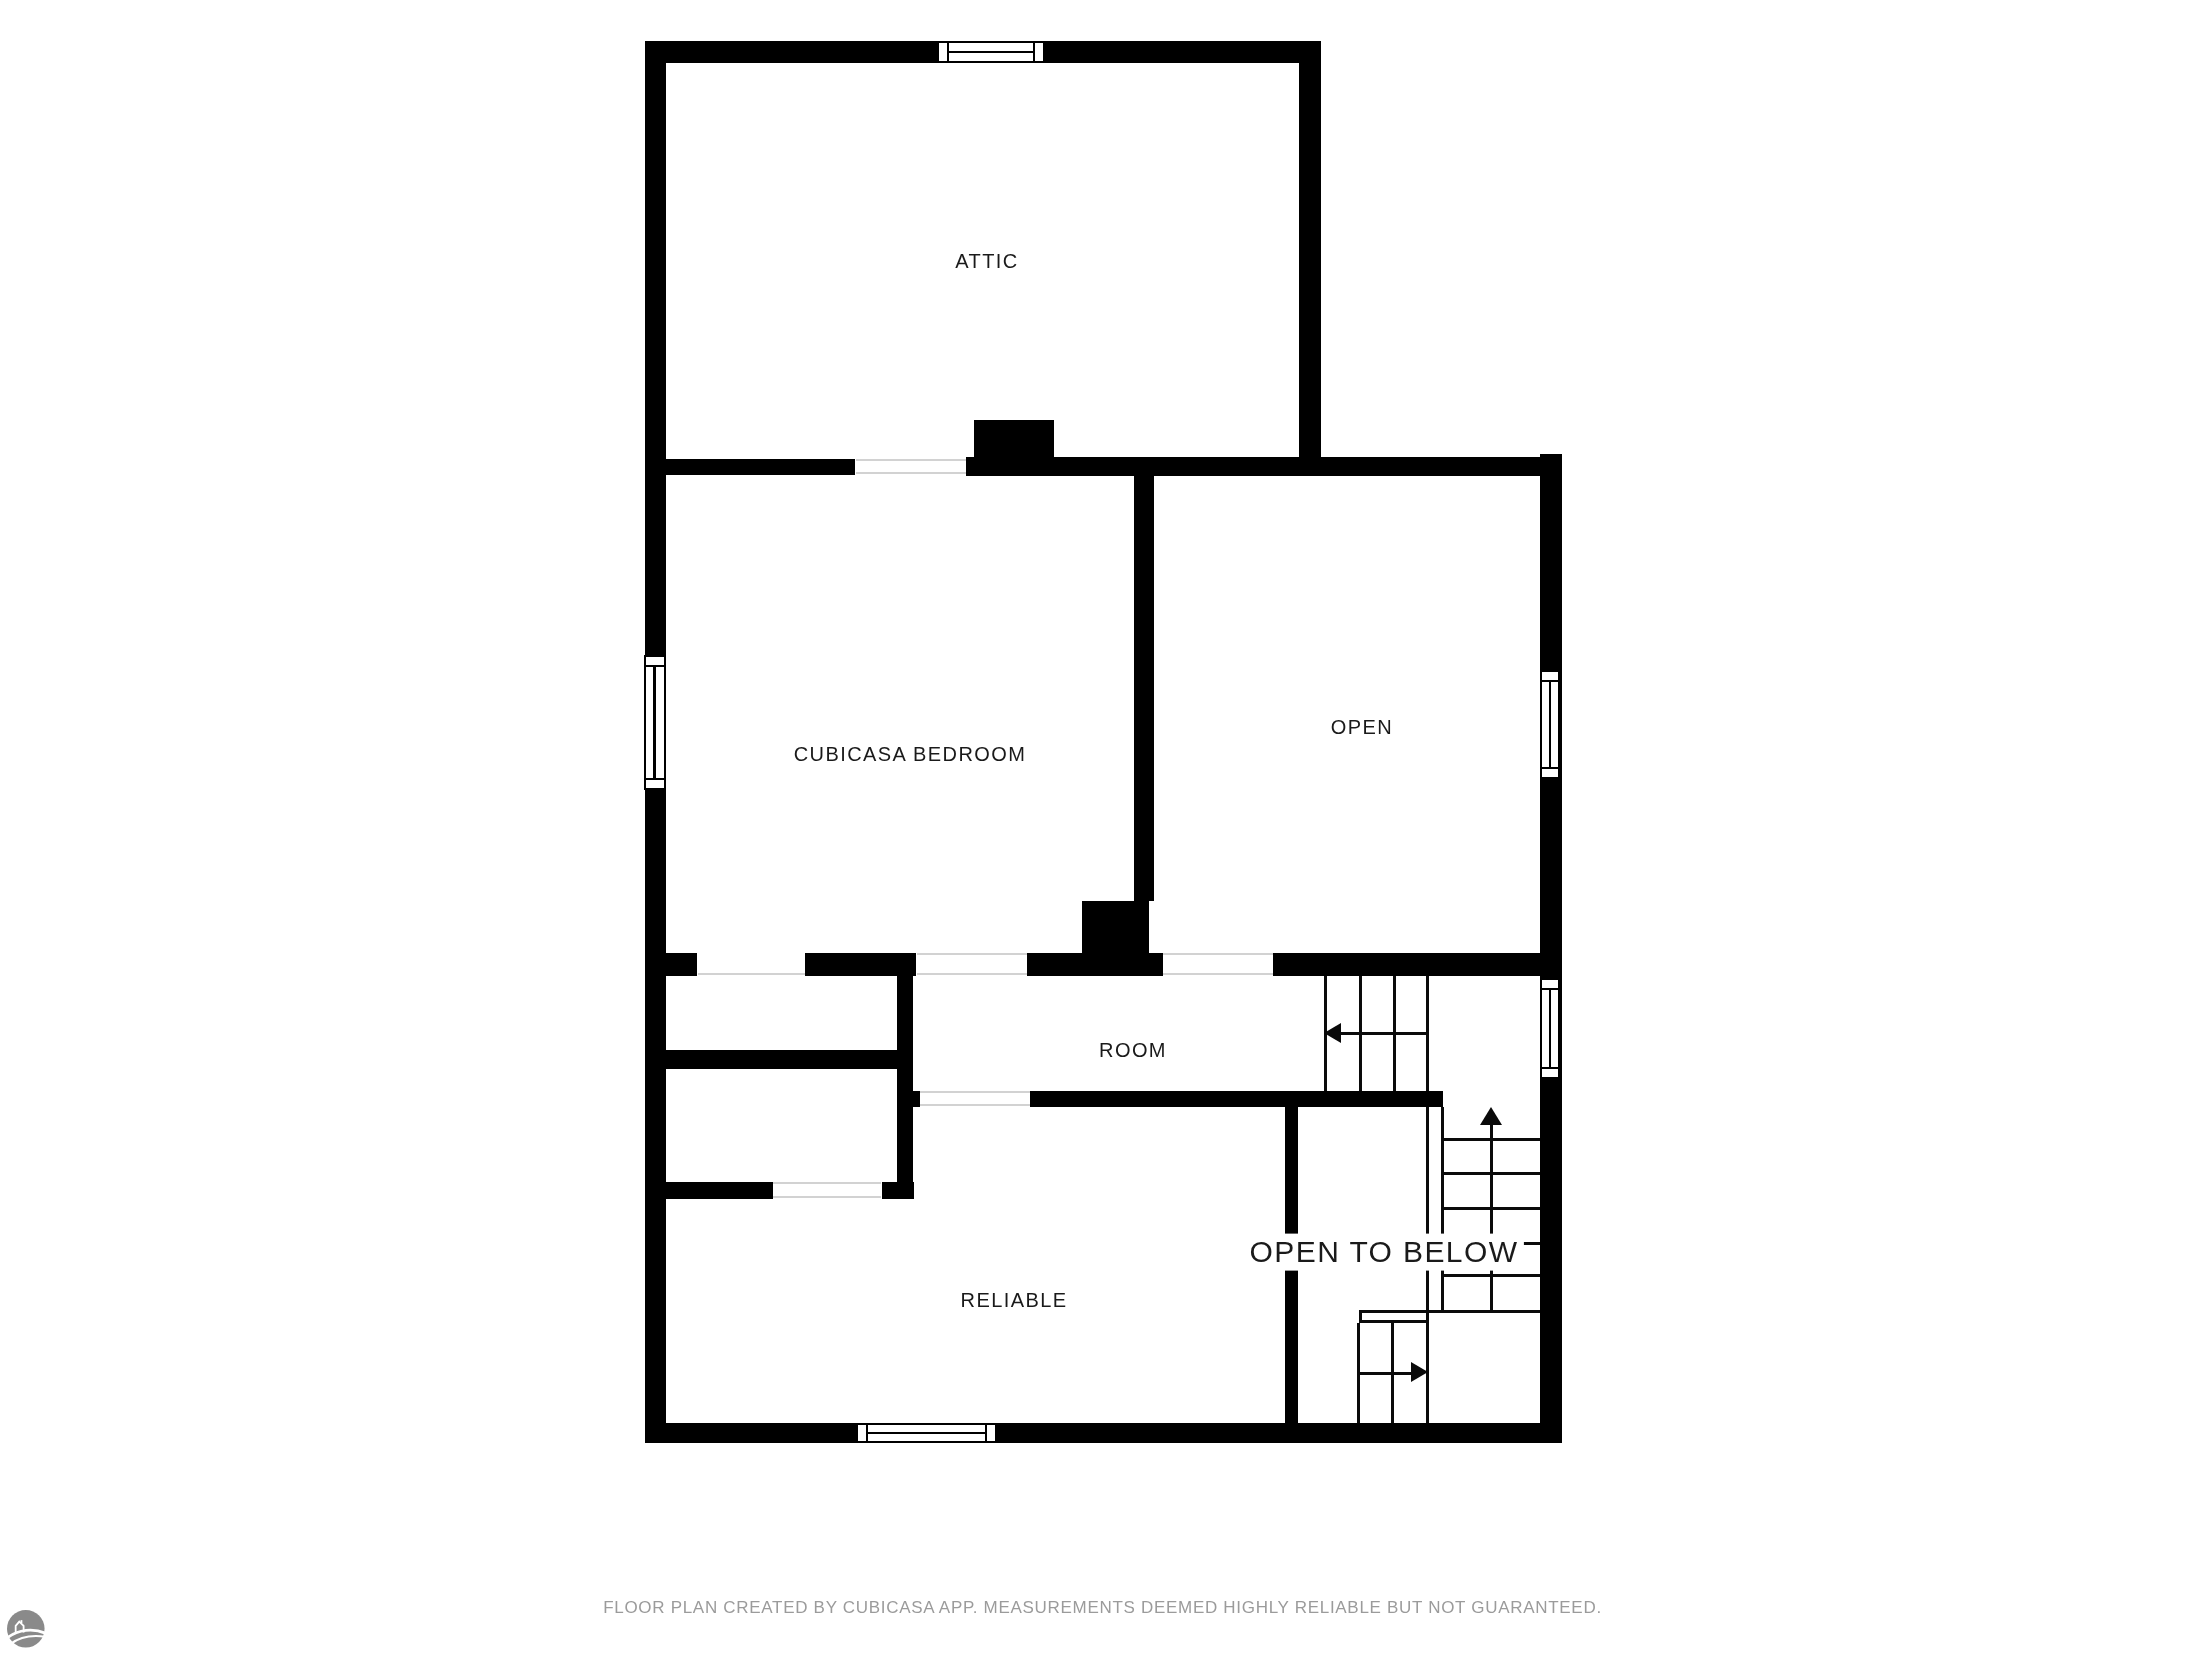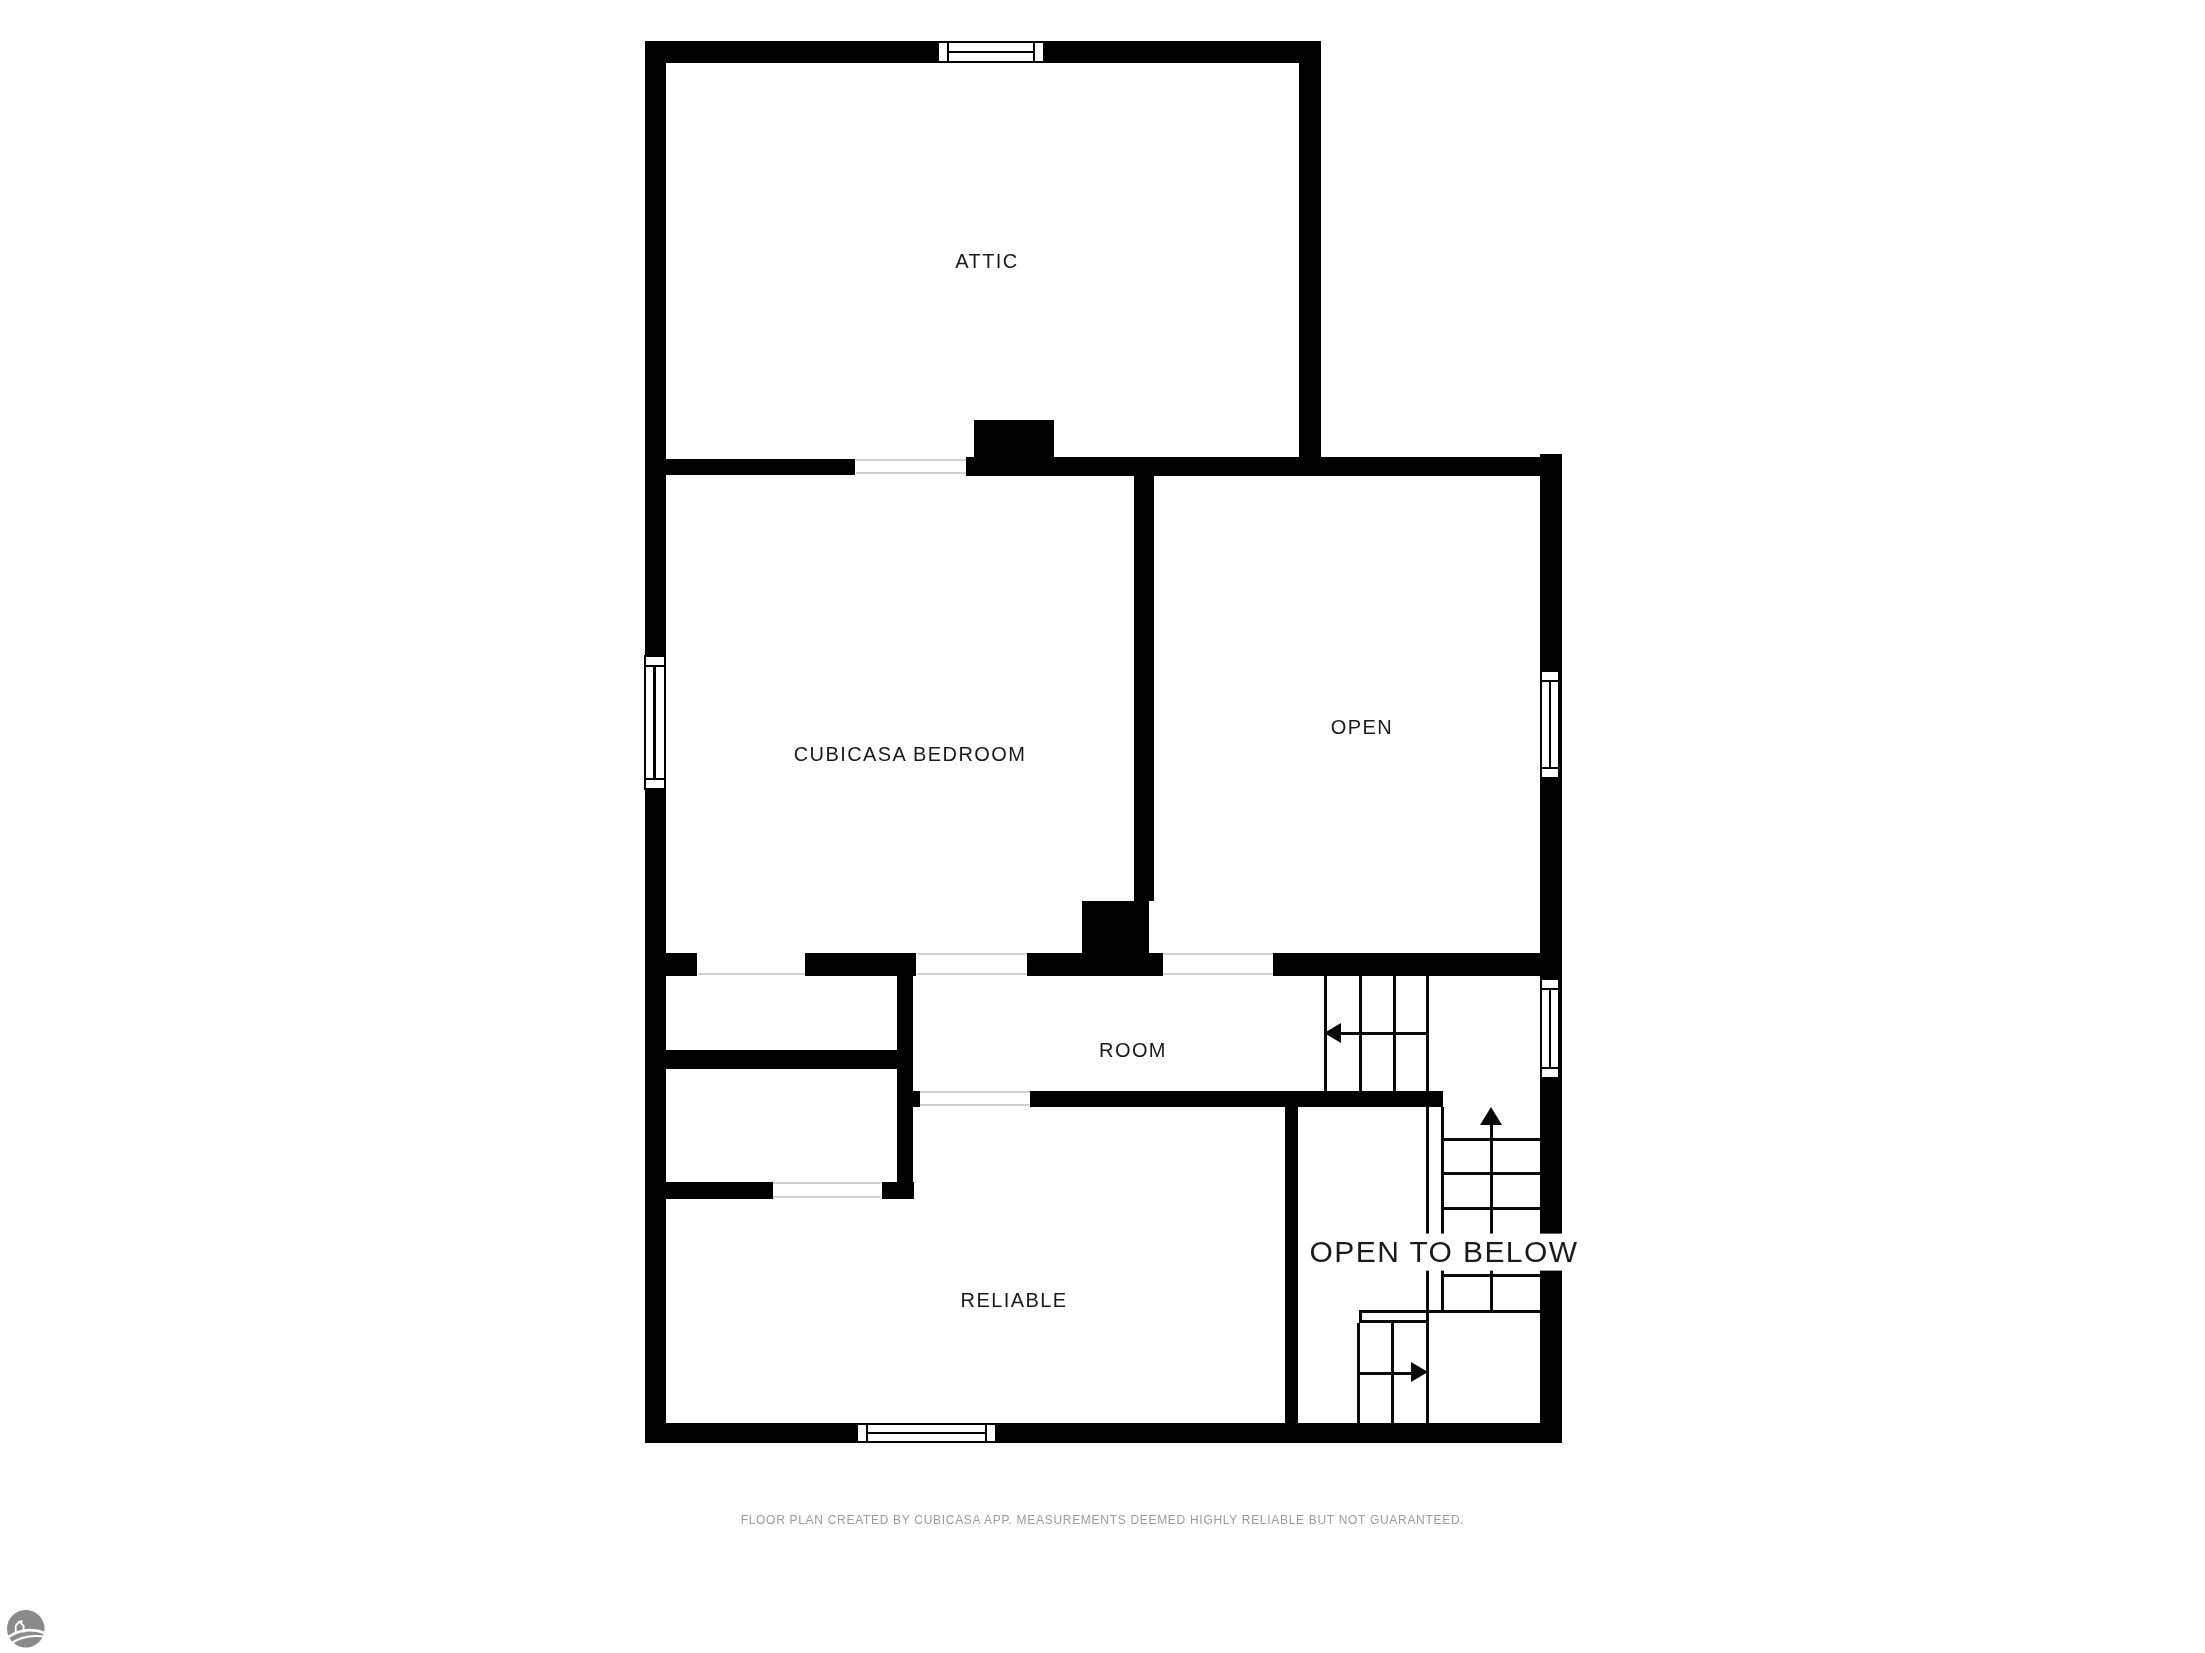--- a/index.html
+++ b/index.html
@@ -22,22 +22,22 @@
   .sl{position:absolute;background:var(--stair,#0a0a0a);z-index:1;}
   
   .arr{position:absolute;width:0;height:0;z-index:4;}
   .arr.left {border-top:10.8px solid transparent;border-bottom:10.8px solid transparent;border-right:17px solid var(--stair,#0a0a0a);}
   .arr.right{border-top:10.8px solid transparent;border-bottom:10.8px solid transparent;border-left:17px solid var(--stair,#0a0a0a);}
   .arr.up   {border-left:11.5px solid transparent;border-right:11.5px solid transparent;border-bottom:18.7px solid var(--stair,#0a0a0a);}
   
   .rlabel{position:absolute;transform:translate(-50%,-50%);font-size:20px;font-weight:500;
           letter-spacing:1.4px;color:var(--label,#1a1a1a);white-space:nowrap;z-index:5;}
   .rlabel.big{font-size:30px;background:#fff;padding:1.4px 5.7px;}
-  .footer{position:absolute;left:50%;top:1520px;transform:translate(-50%,-50%);
-          font-size:12px;letter-spacing:0.7px;color:var(--footer,#9b9b9b);white-space:nowrap;z-index:5;}
+  .footer{position:absolute;left:50%;top:1608px;transform:translate(-50%,-50%);
+          font-size:17px;letter-spacing:0.7px;color:var(--footer,#9b9b9b);white-space:nowrap;z-index:5;}
   .logo{position:absolute;left:7.2px;top:1610px;z-index:5;}
 </style>
 </head>
 <body style="--wall: #000000; --stair: #0a0a0a; --opening: #d2d2d2; --label: #1a1a1a; --footer: #9b9b9b; --floor: #ffffff;">
 
 <div class="plan">
 
   <div class="w" style="left:645px;top:41px;width:676px;height:22px"></div>
 
   <div class="w" style="left:645px;top:41px;width:21px;height:1402px"></div>
@@ -137,21 +137,21 @@
   <div class="sl" style="left:1357px;top:1323px;width:2.9px;height:100px"></div>
   <div class="sl" style="left:1391px;top:1323px;width:2.9px;height:100px"></div>
   <div class="sl" style="left:1426px;top:1323px;width:2.9px;height:100px"></div>
   <div class="sl" style="left:1360px;top:1372px;width:52px;height:2.9px"></div>
   <div class="arr right" style="left:1411px;top:1362px"></div>
 
   <div class="rlabel" style="left:987px;top:261px">ATTIC</div>
   <div class="rlabel" style="left:910px;top:754px">CUBICASA BEDROOM</div>
   <div class="rlabel" style="left:1362px;top:727px">OPEN</div>
   <div class="rlabel" style="left:1133px;top:1050px">ROOM</div>
-  <div class="rlabel big" style="left:1444px;top:1252px">OPEN TO BELOW</div>
+  <div class="rlabel big" style="left:1384px;top:1252px">OPEN TO BELOW</div>
   <div class="rlabel" style="left:1014px;top:1300px">RELIABLE</div>
 
   <div class="footer">FLOOR PLAN CREATED BY CUBICASA APP. MEASUREMENTS DEEMED HIGHLY RELIABLE BUT NOT GUARANTEED.</div>
 
   <svg class="logo" width="39" height="39" viewBox="0 0 54 54">
     <circle cx="26" cy="26" r="26" fill="#8a8a8a"></circle>
     <path d="M1,38 C 16,27 36,25 53,32" stroke="#ffffff" stroke-width="4" fill="none"></path>
     <path d="M5,47 C 18,37 32,34 53,37" stroke="#ffffff" stroke-width="3" fill="none"></path>
     <path d="M12,31 L12,22 L17,16 L23,22 L23,31" stroke="#ffffff" stroke-width="2.5" fill="none"></path>
     <path d="M20,18 L20,14" stroke="#ffffff" stroke-width="2.5" fill="none"></path>

